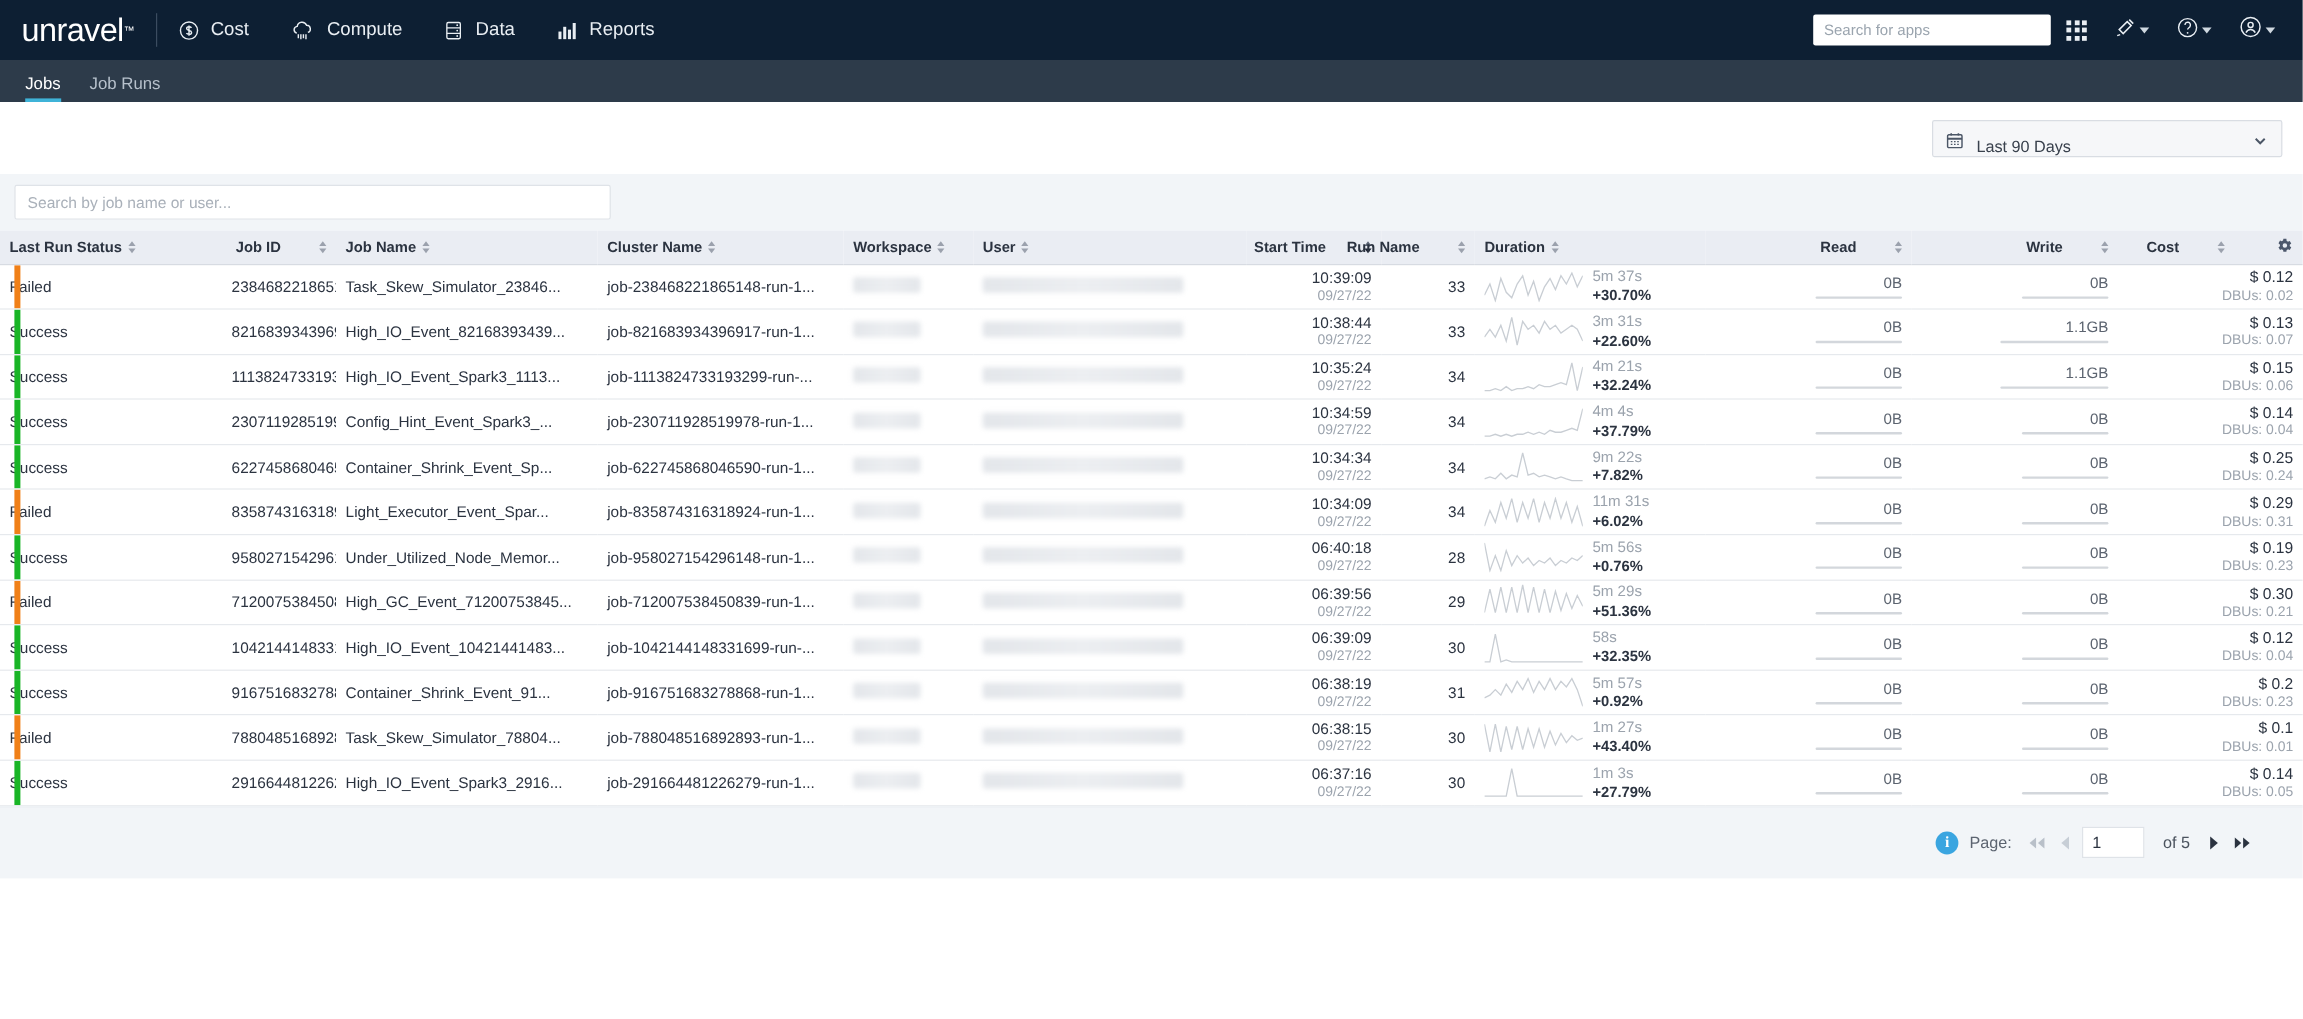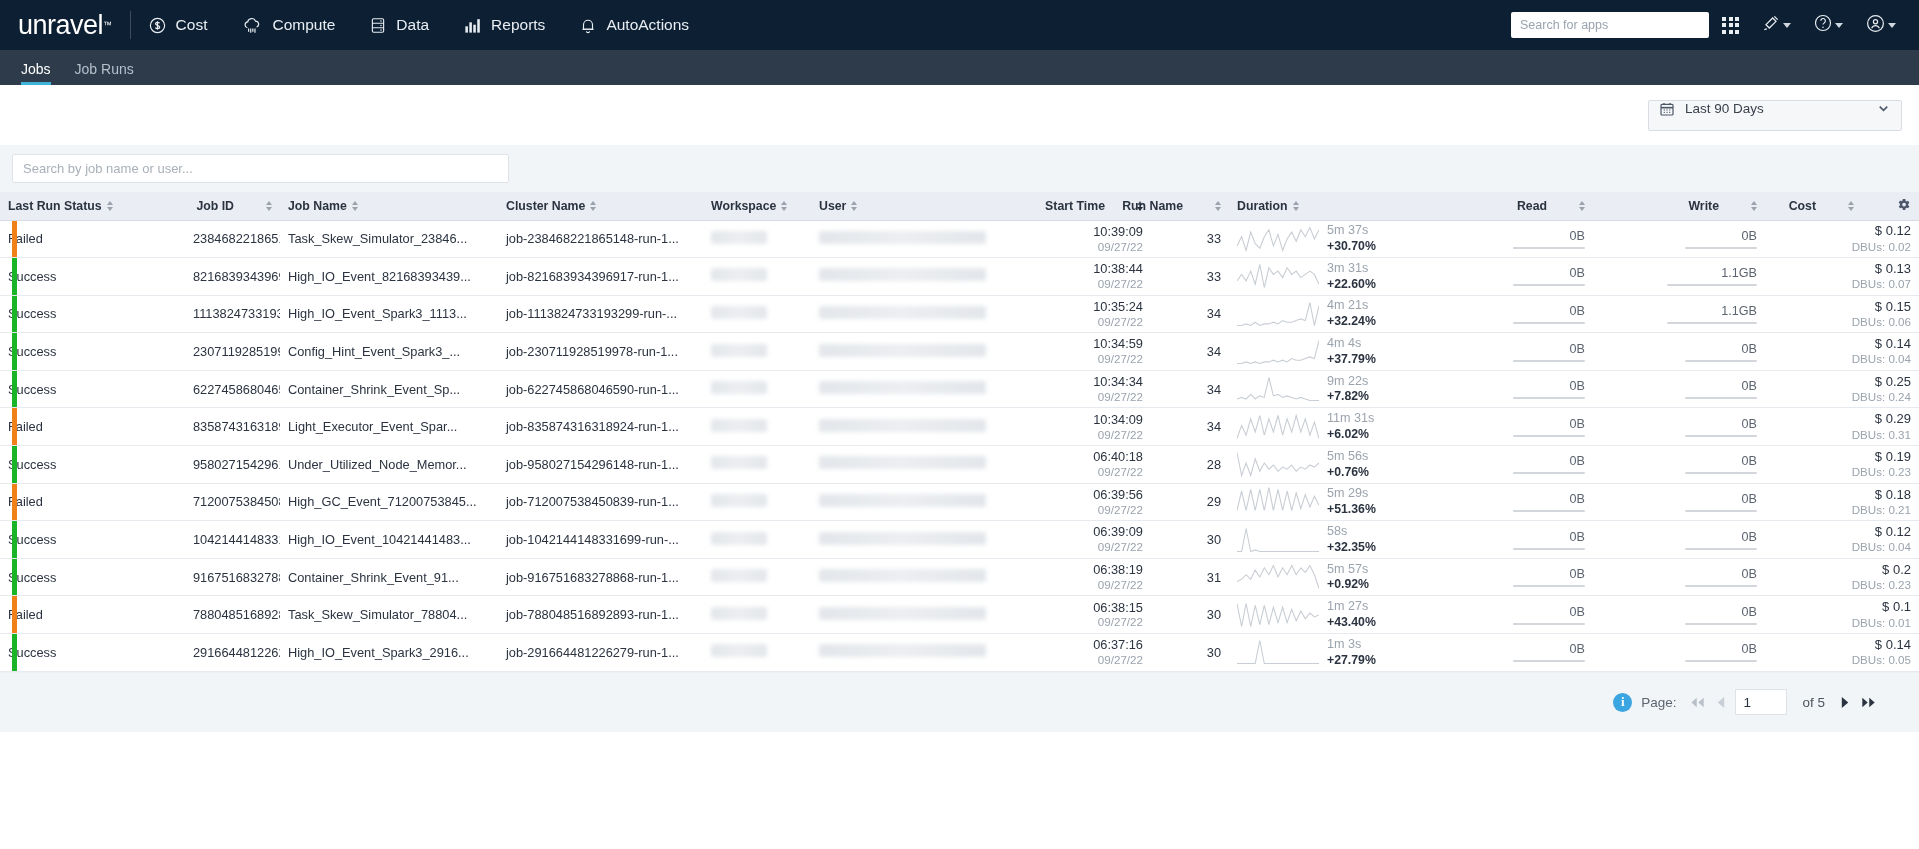--- a/index.html
+++ b/index.html
@@ -94,23 +94,23 @@
     height: 3px; background: #3fb3d8;
   }
 
   
   .filterbar {
     height: 60px; background: #fff;
     display: flex; align-items: center; justify-content: flex-end;
     padding-right: 17px;
   }
   .daterange {
-    width: 254px; height: 31px;
+    width: 292px; height: 31px;
     background: #f6f7f9; border: 1px solid #d9dde3; border-radius: 2px;
-    display: flex; align-items: flex-start; padding: 0 10px;
+    display: flex; align-items: flex-end; padding: 0 10px;
     cursor: pointer; position: relative;
   }
   .daterange .lbl { font-size: 13.5px; color: #39414d; margin-left: 10px; }
   .daterange .chev { margin-left: auto; }
 
   
   .searchrow {
     background: #f2f5f8;
     padding: 9px 17px 9px 12px;
     display: flex; 
@@ -252,30 +252,20 @@
         <span>
           <svg width="19" height="19" viewBox="0 0 24 24" fill="#e9eef3">
             <rect x="3" y="13" width="3.2" height="8"></rect>
             <rect x="8" y="8" width="3.2" height="13"></rect>
             <rect x="13" y="11" width="3.2" height="10"></rect>
             <rect x="18" y="4" width="3.2" height="17"></rect>
           </svg>
         </span>
         <span>Reports</span>
       </div>
-      <div class="nav-item">
-        <span>
-          <svg width="18" height="19" viewBox="0 0 24 24" fill="none" stroke="#e9eef3" stroke-width="1.5">
-            <path d="M6 17V11a6 6 0 1112 0v6z"></path>
-            <path d="M4.5 17h15"></path>
-            <path d="M10 19.5a2 2 0 004 0"></path>
-          </svg>
-        </span>
-        <span>AutoActions</span>
-      </div>
     </div>
 
   <div class="topnav-right">
     <input class="app-search" placeholder="Search for apps" style="">
     <div class="icon-btn">
       <span class="grid-dots">
         <i></i>
           <i></i>
           <i></i>
           <i></i>
@@ -772,21 +762,21 @@
           </td>
           <td class="io-cell">
             <div class="io-val">0B</div>
             <span class="iobar" style="width:72px;margin-left:auto"></span>
           </td>
           <td class="io-cell">
             <div class="io-val">0B</div>
             <span class="iobar" style="width:72px;margin-left:auto"></span>
           </td>
           <td class="num two-line">
-            <div class="cost-main">$ 0.18</div>
+            <div class="cost-main">$ 0.30</div>
             <div class="sub">DBUs: 0.21</div>
           </td>
         </tr>
         <tr>
           <td class="statuscell"><span class="statusbar" style="background:#19b526"></span><span>Success</span></td>
           <td class="num"><span>1042144148331699</span></td>
           <td><span>High_IO_Event_10421441483...</span></td>
           <td><span>job-1042144148331699-run-...</span></td>
           <td><span class="blurbox" style="width:56px"></span></td>
           <td><span class="blurbox" style="width:167px"></span></td>

